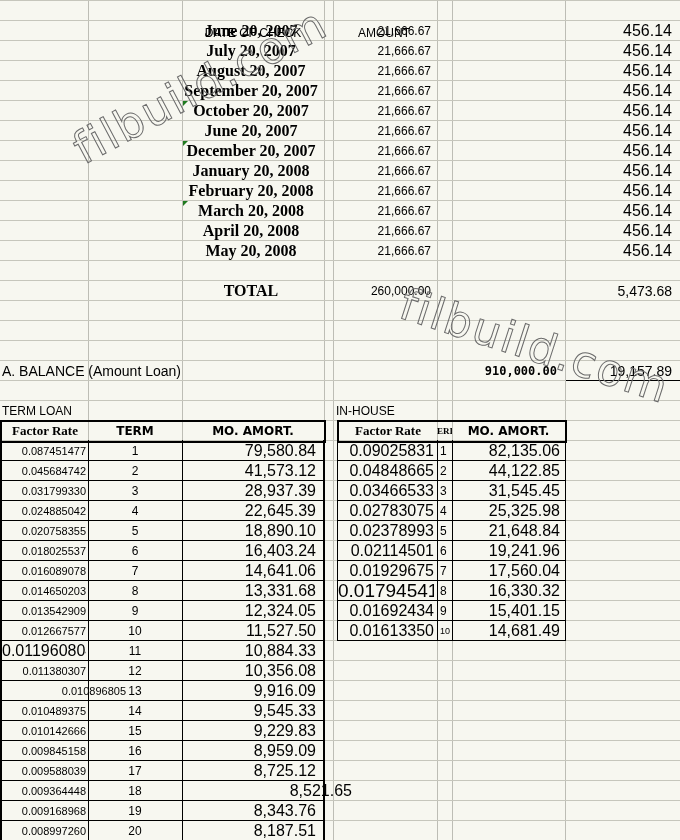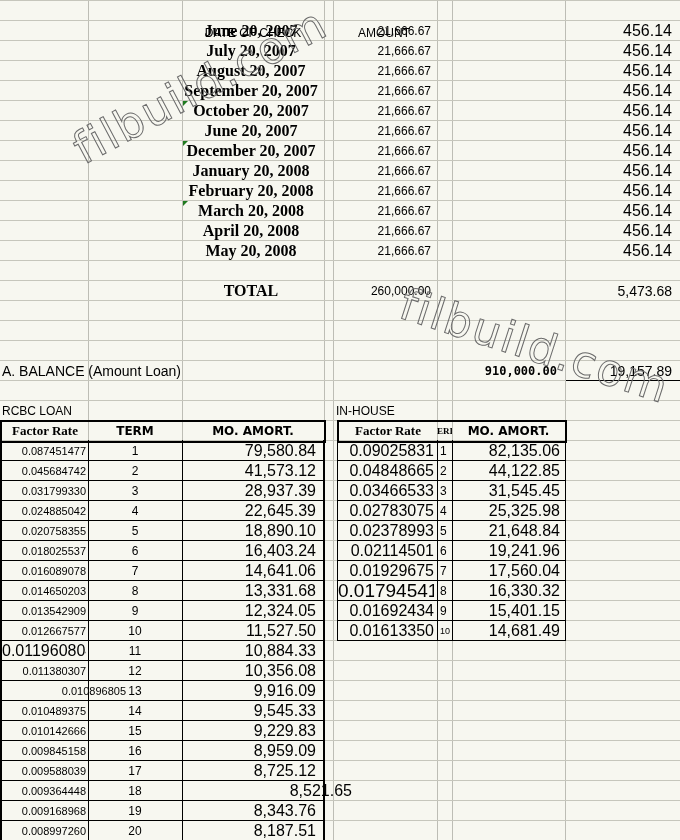--- a/index.html
+++ b/index.html
@@ -119,21 +119,21 @@
 
   <div class="cell serif" style="left:186px;top:281px;width:130px;">TOTAL</div>
   <div class="cell r" style="left:333px;top:281px;width:98px;">260,000.00</div>
   <div class="cell r big" style="left:452px;top:281px;width:220px;font-size:14px;">5,473.68</div>
 
   <div class="cell" style="left:2px;top:361px;width:240px;font-size:14px;">A. BALANCE (Amount Loan)</div>
   <div class="cell r" style="left:440px;top:361px;width:117px;font-family:'DejaVu Sans Mono',monospace;font-weight:bold;font-size:12px;">910,000.00</div>
   <div class="cell r" style="left:566px;top:361px;width:106px;font-size:14px;">19,157.89</div>
   <div style="position:absolute;left:566px;top:380px;width:114px;height:1px;background:#000;"></div>
 
-  <div class="cell" style="left:2px;top:401px;width:120px;">RCBC LOAN</div>
+  <div class="cell" style="left:2px;top:401px;width:120px;">TERM LOAN</div>
   <div class="cell" style="left:336px;top:401px;width:120px;">IN-HOUSE</div>
 
   <div>
     <div class="tbl" style="left:0;top:420px;width:322px;height:19px;"></div>
     <div class="cell serif" style="left:2px;top:421px;width:86px;text-align:center;font-size:13px;">Factor Rate</div>
     <div class="cell c" style="left:88px;top:421px;width:94px;font-weight:bold;font-size:12px;font-family:'DejaVu Sans',sans-serif;">TERM</div>
     <div class="cell c" style="left:182px;top:421px;width:142px;font-weight:bold;font-size:12px;font-family:'DejaVu Sans',sans-serif;">MO. AMORT.</div>
     <div id="rcbc-rows">
         <div class="cell r" style="left:2px;top:441px;width:84px;font-size:11px;">0.087451477</div>
         <div class="cell c" style="left:88px;top:441px;width:94px;">1</div>

